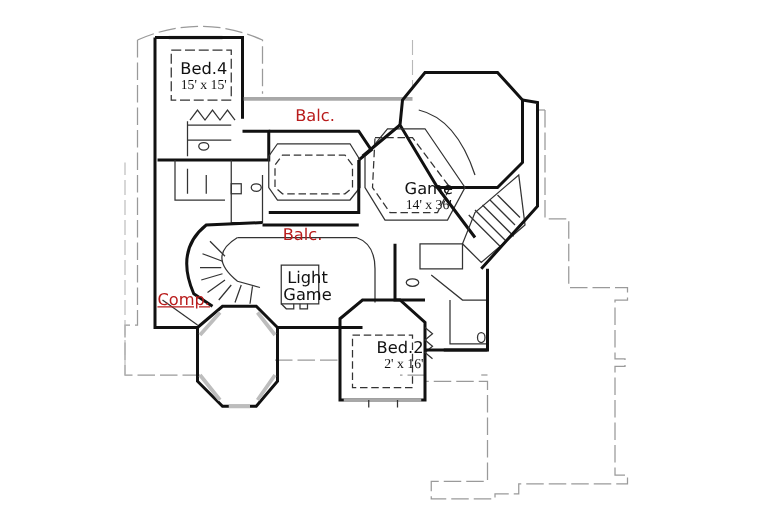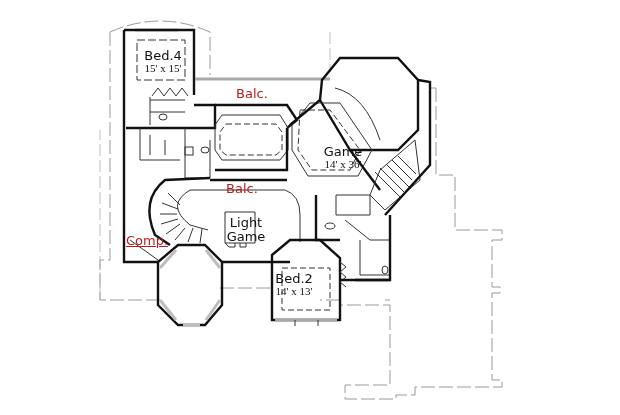--- a/index.html
+++ b/index.html
@@ -120,17 +120,17 @@
 
   <div class="plain" style="left:242px;top:181px;">Balc.</div>
 
   <div class="lbl" style="left:246px;top:216px;text-align:center;">
     <span class="nm">Light</span>
     <span class="nm">Game</span>
   </div>
 
   <div class="plain" style="left:147px;top:233px;text-decoration:underline;">Comp.</div>
 
-  <div class="lbl" style="left:294px;top:272px;">
+  <div class="lbl" style="left:320px;top:272px;text-align:right;">
     <span class="nm">Bed.2</span>
-    <span class="dm">14' x 13'</span>
+    <span class="dm">2' x 16'</span>
   </div>
 </div>
 
 </body></html>

